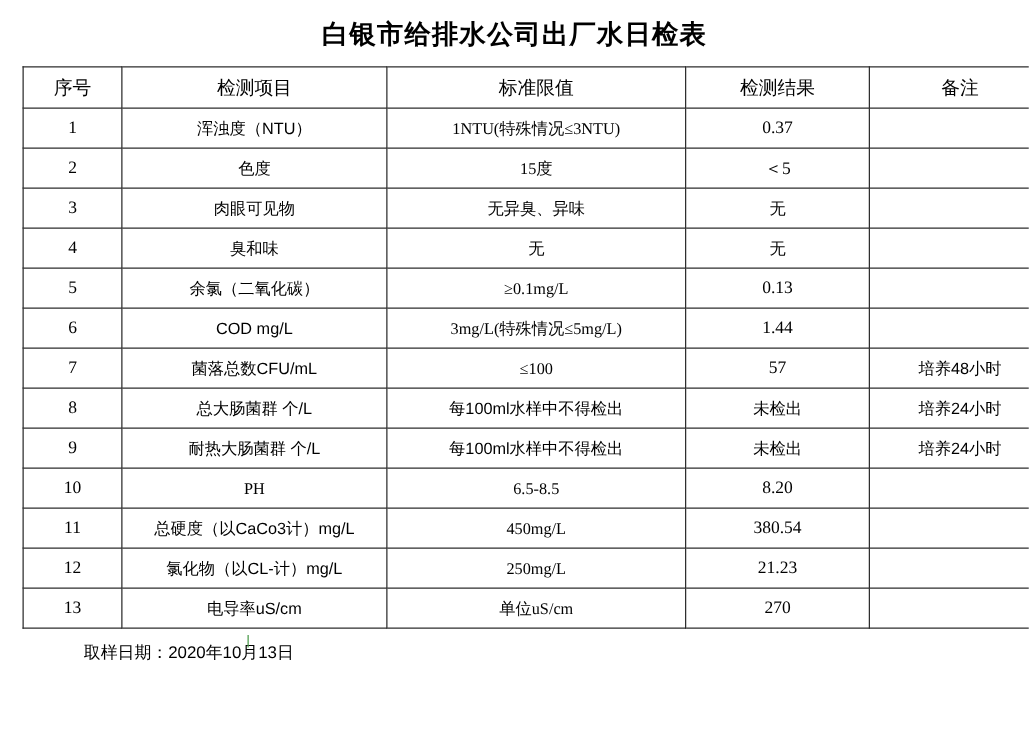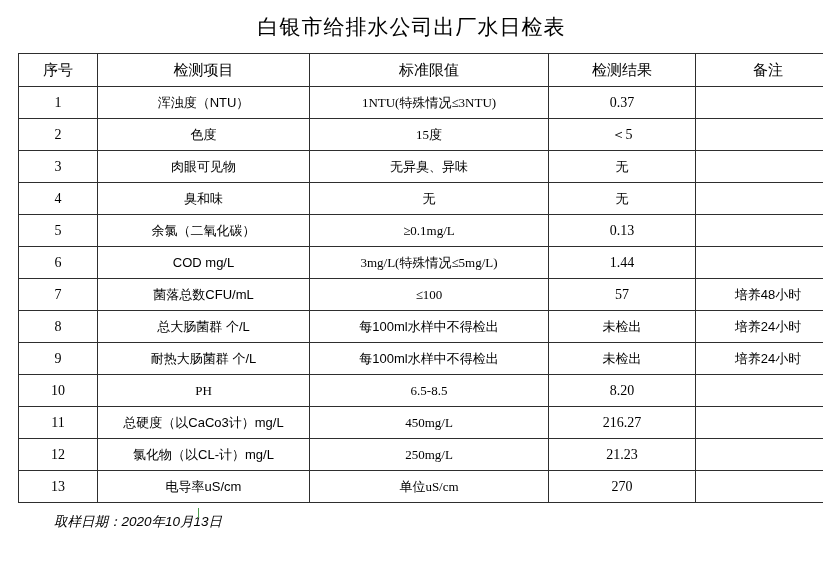--- a/index.html
+++ b/index.html
@@ -16,21 +16,21 @@
   }
   .page {
     position: relative;
     width: 823px;
     height: 585px;
     box-sizing: border-box;
   }
   .doc-title {
     text-align: center;
     font-size: 21px;
-    font-weight: normal;
+    font-weight: bold;
     letter-spacing: 1px;
     padding-top: 13px;
     padding-bottom: 12px;
     color: #000;
   }
   .table-wrap {
     padding: 0 18px;
   }
   table.report {
     width: 787px;
@@ -62,25 +62,24 @@
   .num-cell {
     font-family: "Liberation Serif", "DejaVu Serif", serif;
     font-size: 14px;
   }
   .mono-ish {
     font-family: Liberation Serif, serif;
     font-size: 13px;
   }
   .footer {
     margin-top: 10px;
-    padding: 0 22px;
+    padding: 0 35px;
     display: flex;
     justify-content: flex-start;
     font-size: 13.5px;
-    font-style: italic;
   }
   .footer .f-sample { width: 300px; text-align: left; padding-left: 32px; }
   .footer .f-test   { width: 300px; text-align: left; }
   .footer .f-filler { flex: 1; text-align: left; }
   .tick {
     position: absolute;
     left: 198px;
     top: 508px;
     width: 1px;
     height: 10px;
@@ -173,21 +172,21 @@
           <td class="num-cell">10</td>
           <td class="mono-ish">PH</td>
           <td class="mono-ish">6.5-8.5</td>
           <td class="num-cell">8.20</td>
           <td></td>
         </tr>
         <tr>
           <td class="num-cell">11</td>
           <td>总硬度（以CaCo3计）mg/L</td>
           <td class="mono-ish">450mg/L</td>
-          <td class="num-cell">216.27</td>
+          <td class="num-cell">380.54</td>
           <td></td>
         </tr>
         <tr>
           <td class="num-cell">12</td>
           <td>氯化物（以CL-计）mg/L</td>
           <td class="mono-ish">250mg/L</td>
           <td class="num-cell">21.23</td>
           <td></td>
         </tr>
         <tr>

